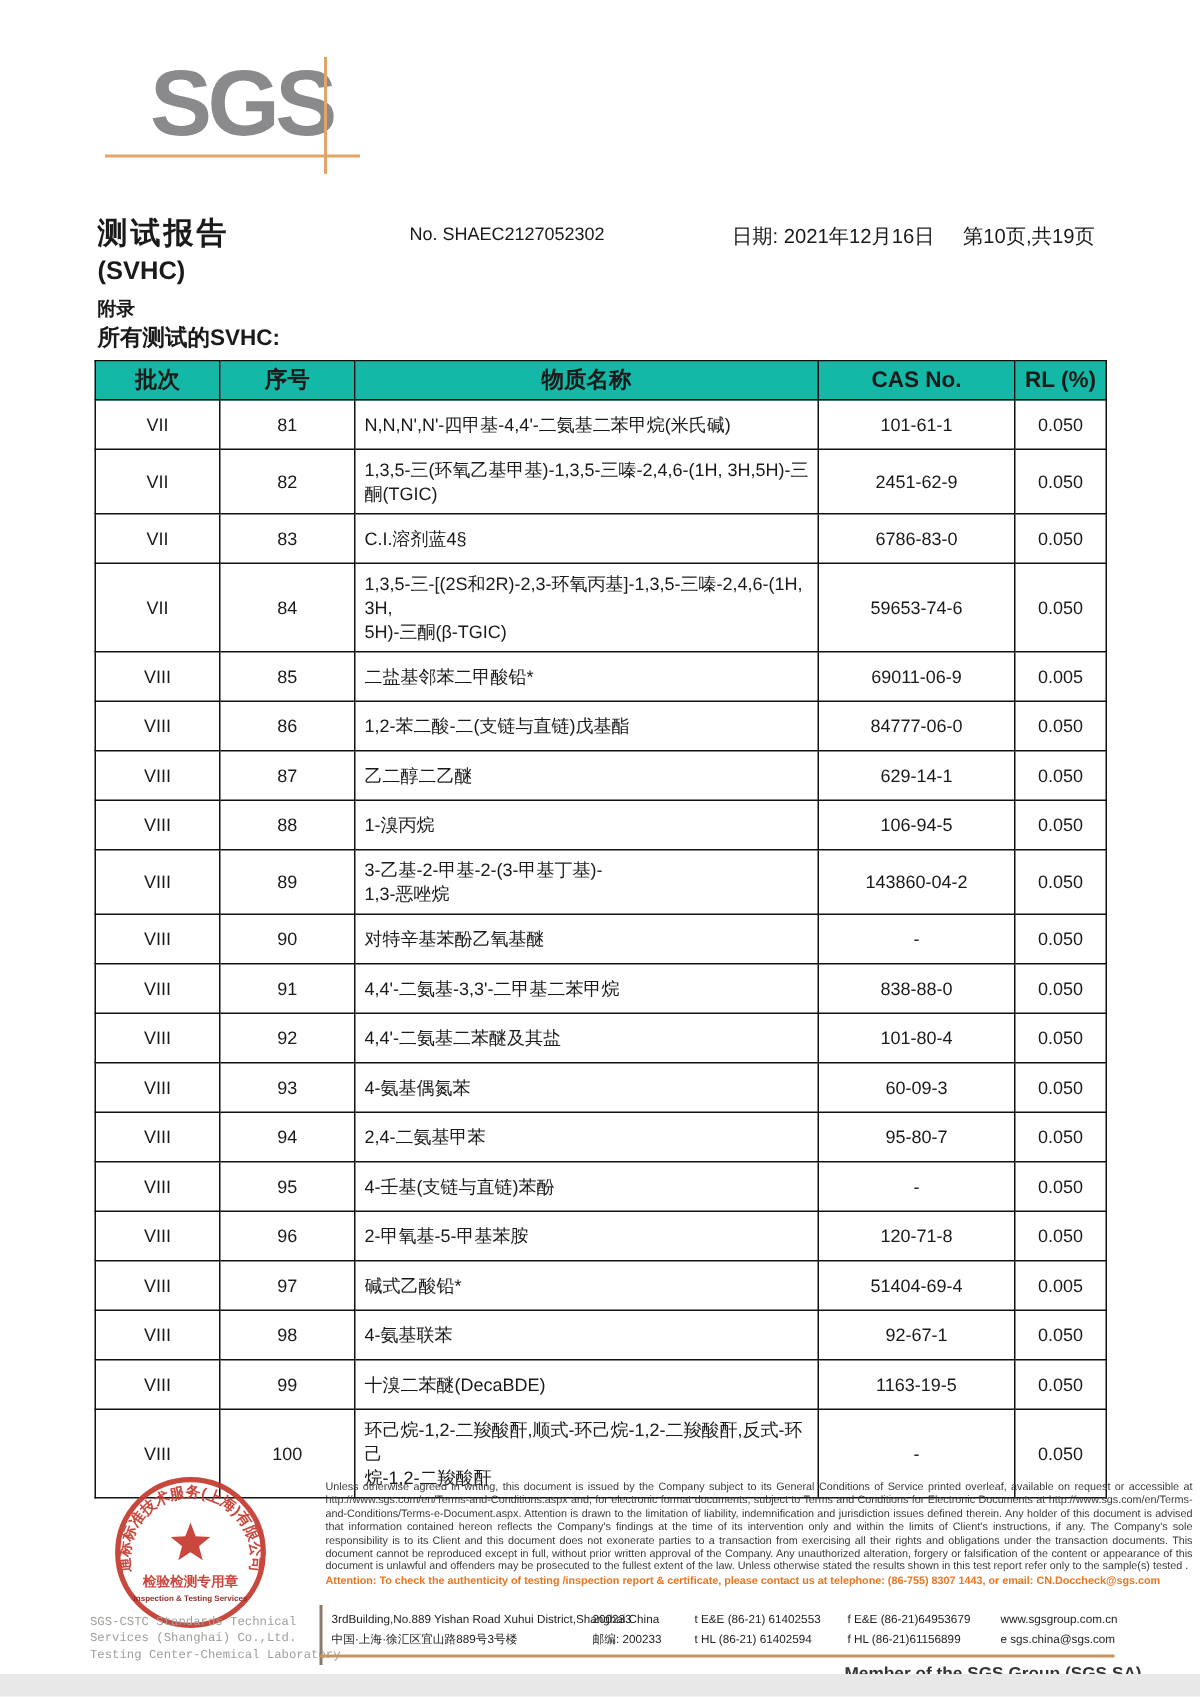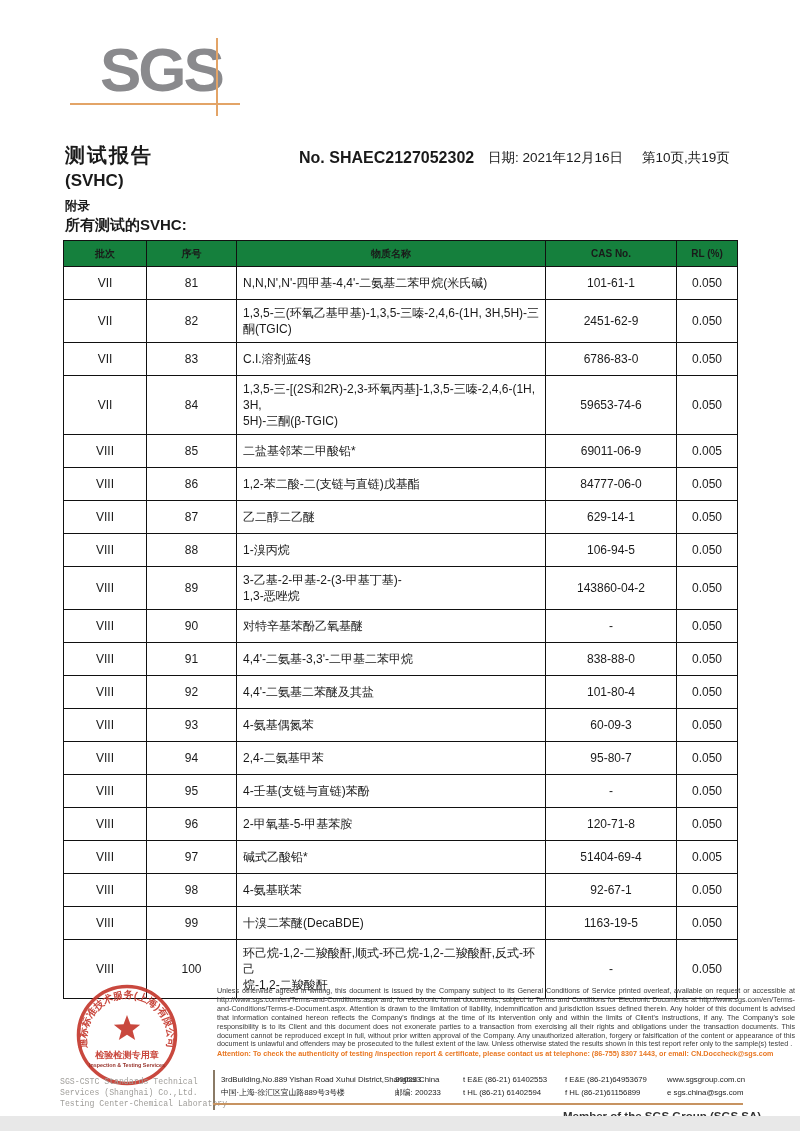--- a/index.html
+++ b/index.html
@@ -17,33 +17,33 @@
   .logo-text {
     position: absolute; left: 100px; top: 38px;
     font-size: 62px; font-weight: 800; letter-spacing: -3px;
     color: #8a8a8d; line-height: 64px;
   }
   .logo-hline { position: absolute; left: 70px; top: 103px; width: 170px; height: 2px; background: #e3a467; }
   .logo-vline { position: absolute; left: 216px; top: 38px; width: 2px; height: 78px; background: #e3a467; }
 
   .title1 { position: absolute; left: 65px; top: 142px; font-size: 20px; font-weight: bold; letter-spacing: 2px; }
   .title2 { position: absolute; left: 65px; top: 171px; font-size: 17px; font-weight: bold; }
-  .report-no { position: absolute; left: 299px; top: 149px; font-size: 16px; font-weight: bold; }
+  .report-no { position: absolute; left: 273px; top: 149px; font-size: 12px; }
   .report-date { position: absolute; left: 488px; top: 149px; font-size: 13.5px; }
   .report-page { position: absolute; left: 642px; top: 149px; font-size: 13.5px; }
   .annex { position: absolute; left: 65px; top: 198px; font-size: 12.5px; font-weight: bold; }
   .annex-sub { position: absolute; left: 65px; top: 216px; font-size: 15px; font-weight: bold; }
 
   
   .tbl-wrap { position: absolute; left: 63px; top: 240px; width: 674px; }
   table { border-collapse: collapse; width: 100%; table-layout: fixed; }
   th, td { border: 1px solid #111; }
   th {
-    height: 26px; font-size: 10px; font-weight: bold;
-    text-align: center; vertical-align: middle; background: #15803d;
+    height: 26px; font-size: 15px; font-weight: bold;
+    text-align: center; vertical-align: middle; background: #14b8a6;
   }
   td {
     height: 33px; font-size: 12px; line-height: 16px;
     text-align: center; vertical-align: middle; padding: 5px 4px;
   }
   td.cell-name { text-align: left; padding-left: 6px; white-space: pre-line; }
   table { border: 1.5px solid #111; }
 
   
   .stamp { position: absolute; left: 66px; top: 983px; width: 122px; height: 104px; opacity: 0.92; }

